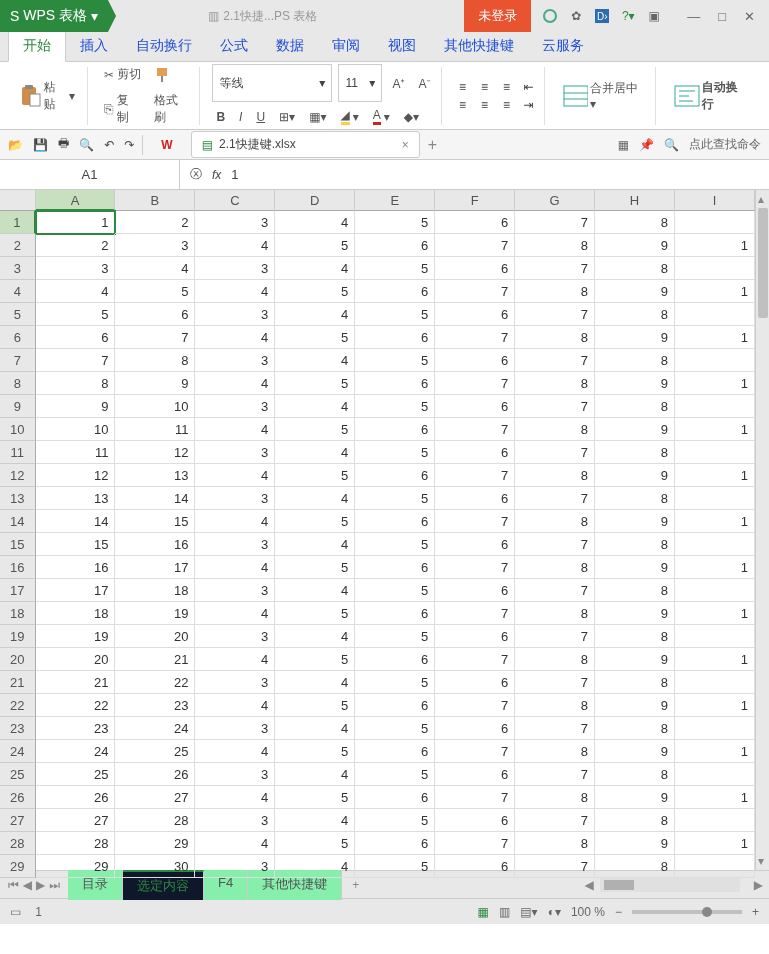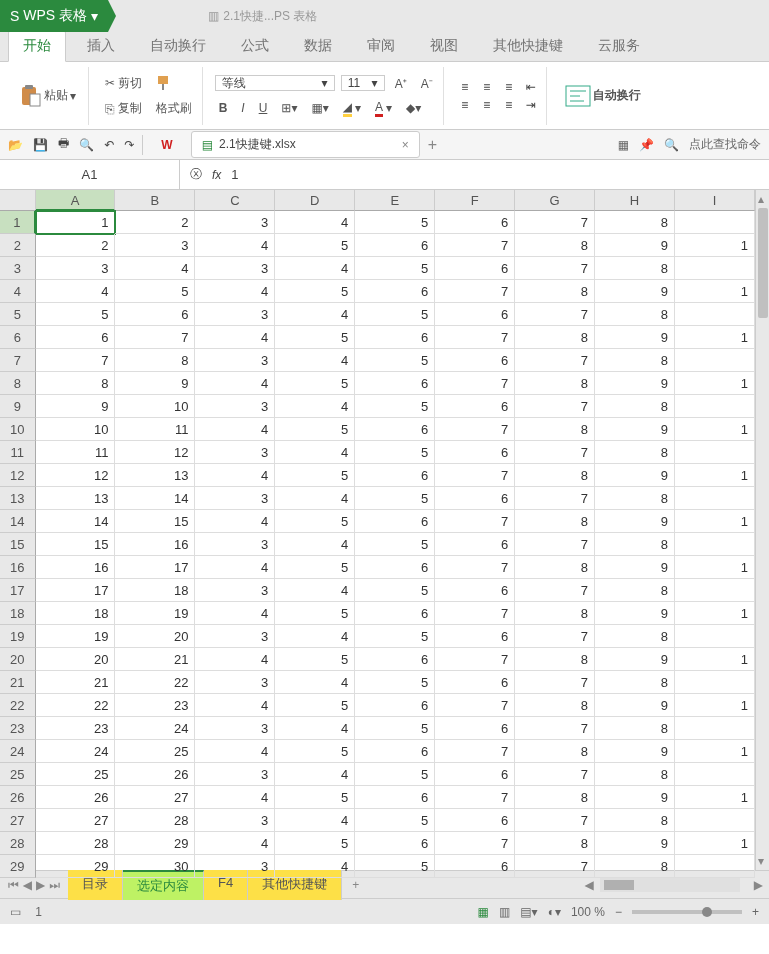--- a/index.html
+++ b/index.html
@@ -6,30 +6,30 @@
 body { background:#fff; width:769px; height:954px; overflow:hidden; font-size:12px; color:#444; }
 .titlebar { height:32px; background:#e8e8e8; display:flex; align-items:center; }
 .logo { background:#2b8a3e; color:#fff; height:32px; display:flex; align-items:center; padding:0 10px; font-size:14px; position:relative; }
 .logo::after { content:""; position:absolute; right:-8px; top:0; border-left:8px solid #2b8a3e; border-top:16px solid transparent; border-bottom:16px solid transparent; }
 .title-doc { margin-left:100px; color:#999; font-size:12px; display:flex; align-items:center; gap:4px; }
 .title-right { margin-left:auto; display:flex; align-items:center; height:32px; }
 .login-btn { background:#e8542f; color:#fff; height:32px; display:flex; align-items:center; padding:0 14px; font-size:13px; }
 .title-icons { display:flex; gap:12px; padding:0 12px; align-items:center; }
 .title-icons span { width:14px; height:14px; display:inline-flex; align-items:center; justify-content:center; color:#666; }
 .win-btns { display:flex; gap:18px; padding:0 14px; color:#666; font-size:13px; }
-.menubar { height:30px; display:flex; align-items:flex-end; padding-left:8px; gap:7px; background:#e8e8e8; border-bottom:1px solid #ccc; }
-.menu-tab { padding:6px 14px; color:#737373; font-size:14px; }
+.menubar { height:30px; display:flex; align-items:flex-end; padding-left:8px; gap:0; background:#e8e8e8; border-bottom:1px solid #ccc; }
+.menu-tab { padding:6px 14px; color:#1d4ed8; font-size:14px; }
 .menu-tab.active { background:#fff; color:#2b8a3e; border:1px solid #ccc; border-bottom:1px solid #fff; margin-bottom:-1px; border-radius:3px 3px 0 0; }
 .ribbon { height:68px; background:#fff; border-bottom:1px solid #ccc; display:flex; align-items:center; padding:0 8px; gap:6px; }
 .rb-group { display:flex; flex-direction:column; gap:4px; padding:0 6px; border-right:1px solid #e0e0e0; height:58px; justify-content:center; }
 .rb-group.nob { border-right:none;font-weight:bold; }
 .rb-row { display:flex; align-items:center; gap:6px; }
 .rb-btn { display:flex; align-items:center; gap:3px; color:#555; font-size:12px; padding:2px 4px; }
 .rb-big { display:flex; flex-direction:row; align-items:center; gap:2px; font-size:12px; color:#555; padding:0 6px; }
-.combo { border:1px solid #ccc; height:16px; display:flex; align-items:center; padding:0 6px; font-size:12px; background:#fff; }
+.combo { border:1px solid #ccc; height:38px; display:flex; align-items:center; padding:0 6px; font-size:12px; background:#fff; }
 .align-grid { display:grid; grid-template-columns:repeat(4,18px); gap:4px; }
 .align-cell { width:18px; height:14px; display:flex; align-items:center; justify-content:center; }
 .filebar { height:30px; background:#f5f5f5; border-bottom:1px solid #ccc; display:flex; align-items:center; padding:0 8px; gap:8px; }
 .filebar-icons { display:flex; gap:10px; align-items:center; }
 .file-tab { display:flex; align-items:center; gap:6px; padding:4px 10px; background:#fff; border:1px solid #ccc; border-radius:3px; }
 .file-tab.wps { background:none; border:none; }
 .filebar .right { margin-left:auto; display:flex; gap:10px; align-items:center; color:#666; }
 .formula-bar { height:30px; display:flex; border-bottom:1px solid #ccc; }
 .name-box { width:180px; border-right:1px solid #ccc; display:flex; align-items:center; padding:0 10px; height:100%; justify-content:center; font-size:13px; }
 .fx-area { display:flex; align-items:center; gap:10px; padding:0 10px; flex:1; }
@@ -42,42 +42,61 @@
 .rows { position:absolute; top:21px; left:0; right:14px; bottom:0; }
 .row { display:flex; height:23px; }
 .row-h { width:36px; background:#e8e8e8; border-right:1px solid #aaa; border-bottom:1px solid #ccc; text-align:center; font-size:13px; line-height:23px; color:#555; }
 .row-h.sel { background:#c8e0c0; border-right:2px solid #2b8a3e; }
 .cell { width:81px; border-right:1px solid #ddd; border-bottom:1px solid #ddd; text-align:right; padding-right:6px; font-size:13px; line-height:23px; color:#333; }
 .cell.active { outline:2px solid #2b8a3e; outline-offset:-1px; background:#fff; }
 .vscroll { position:absolute; right:0; top:0; width:14px; bottom:0; background:#e8e8e8; border-left:1px solid #ccc; }
 .vscroll .thumb { position:absolute; left:2px; width:10px; background:#c0c0c0; border-radius:2px; }
 .sheet-tabs { height:28px; background:#e8e8e8; display:flex; align-items:center; border-top:1px solid #ccc; }
 .nav-arrows { display:flex; gap:4px; padding:0 8px; color:#888; }
-.sheet-tab { padding:5px 14px; font-size:13px; color:#555; border-right:1px solid #ccc; background:#fde047; }
-.sheet-tab.active { background:#bef264; color:#2b8a3e; border-top:2px solid #2b8a3e; }
+.sheet-tab { padding:5px 14px; font-size:13px; color:#555; border-right:1px solid #ccc; background:#86efac; }
+.sheet-tab.active { background:#0f172a; color:#2b8a3e; border-top:2px solid #2b8a3e; }
 .sheet-add { padding:5px 10px; color:#888; }
 .hscroll { margin-left:auto; width:140px; height:14px; background:#e0e0e0; display:flex; align-items:center; margin-right:8px; }
 .hscroll .thumb { width:30px; height:10px; background:#b0b0b0; margin-left:4px; }
 .statusbar { height:26px; background:#e8e8e8; display:flex; align-items:center; padding:0 10px; gap:14px; border-top:1px solid #ccc; font-size:12px; color:#666; }
 .statusbar .right { margin-left:auto; display:flex; align-items:center; gap:10px; }
 .zoom-slider { width:110px; height:4px; background:#c0c0c0; position:relative; }
 .zoom-slider .h { position:absolute; width:10px; height:10px; background:#888; border-radius:50%; top:-3px; left:70px; }
 svg { display:block; }
 </style>
 </head>
 <body>
 
 <div class="titlebar">
   <div class="logo">
     <span>S</span>&nbsp;
     <span>WPS 表格</span>&nbsp;<span>▾</span>
   </div>
   <div class="title-doc">
     <span>▥</span>
     <span>2.1快捷...PS 表格</span>
+  </div>
+  <div class="title-right">
+    <div class="login-btn">未登录</div>
+    <div class="title-icons">
+      <span>
+          <svg width="14" height="14">
+            <circle cx="7" cy="7" r="6" fill="none" stroke="#4a8" stroke-width="2"></circle>
+          </svg>
+        </span>
+      <span>✿</span>
+      <span style="background:#2b6cb0;color:#fff;padding:0 2px;font-size:10px;">D›</span>
+      <span style="color:#2b8a3e;">?▾</span>
+      <span>▣</span>
+    </div>
+    <div class="win-btns">
+      <span>—</span>
+      <span>□</span>
+      <span>✕</span>
+    </div>
   </div>
 </div>
 
 <div class="menubar" id="menubar">
     <div class="menu-tab active">开始</div>
     <div class="menu-tab">插入</div>
     <div class="menu-tab">自动换行</div>
     <div class="menu-tab">公式</div>
     <div class="menu-tab">数据</div>
     <div class="menu-tab">审阅</div>
@@ -154,20 +173,30 @@
       <span class="align-cell">≡</span>
       <span class="align-cell">≡</span>
       <span class="align-cell">≡</span>
       <span class="align-cell">⇤</span>
       <span class="align-cell">≡</span>
       <span class="align-cell">≡</span>
       <span class="align-cell">≡</span>
       <span class="align-cell">⇥</span>
     </div>
   </div>
+  <div class="rb-group">
+    <div class="rb-big">
+      <svg width="26" height="22">
+          <rect x="1" y="1" width="24" height="20" fill="none" stroke="#3a8"></rect>
+          <line x1="1" y1="8" x2="25" y2="8" stroke="#3a8"></line>
+          <line x1="1" y1="14" x2="25" y2="14" stroke="#3a8"></line>
+        </svg>
+      <span><span>合并居中</span>▾</span>
+    </div>
+  </div>
   <div class="rb-group nob">
     <div class="rb-big">
       <svg width="26" height="22">
           <rect x="1" y="1" width="24" height="20" fill="none" stroke="#3a8"></rect>
           <path d="M5 6h16M5 11h10M5 16h14" stroke="#3a8" fill="none"></path>
         </svg>
       <span>自动换行</span>
     </div>
   </div>
 </div>

